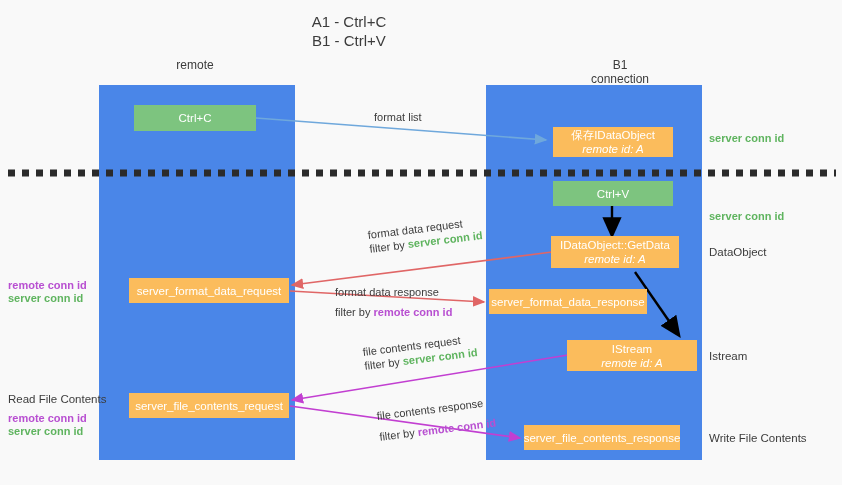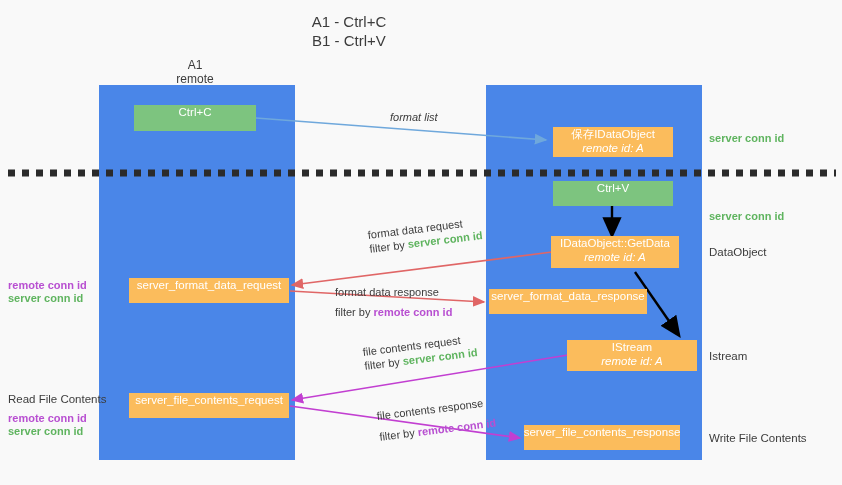--- a/index.html
+++ b/index.html
@@ -45,21 +45,21 @@
   .lane {
     background: #4a86e8;
   }
 
   
   .node {
     box-sizing: border-box;
     display: flex;
     flex-direction: column;
     align-items: center;
-    justify-content: flex-start;
+    justify-content: center;
     color: #ffffff;
     font-size: 11.5px;
     line-height: 14px;
     text-align: center;
     white-space: nowrap;
   }
   .node.green { background: #7dc47f; }
   .node.orange { background: #fbbc5c; }
   .node .l2 { font-size: 11.5px; font-style: italic; }
 
@@ -96,22 +96,25 @@
 <body>
 
 <div id="stage">
 
   <div class="abs title" style="left:0; top:12px; width:698px;">
     <div>A1 - Ctrl+C</div>
     <div>B1 - Ctrl+V</div>
   </div>
 
   <div class="abs col-header" style="left:105px; top:58px; width:180px;">
-    <div>A1</div>
     <div>remote</div>
+  </div>
+  <div class="abs col-header" style="left:530px; top:58px; width:180px;">
+    <div>B1</div>
+    <div>connection</div>
   </div>
 
   <div class="abs lane" style="left:99px; top:85px; width:196px; height:375px;"></div>
   <div class="abs lane" style="left:486px; top:85px; width:216px; height:375px;"></div>
 
   <svg id="overlay" viewBox="0 0 842 485">
     <defs>
       <marker id="ah-blue" markerWidth="9" markerHeight="9" refX="7" refY="4" orient="auto">
         <path d="M0,0.6 L8,4 L0,7.4 z" fill="#6fa8dc"></path>
       </marker>
@@ -175,21 +178,21 @@
 
   <div class="abs node orange" style="left:567px; top:340px; width:130px; height:31px;">
     <div>IStream</div>
     <div class="l2">remote id: A</div>
   </div>
 
   <div class="abs node orange" style="left:524px; top:425px; width:156px; height:25px;">
     <div>server_file_contents_response</div>
   </div>
 
-  <div class="abs edge-label" style="left:390px; top:110px;font-style:italic;">
+  <div class="abs edge-label" style="left:374px; top:110px;">
     <span>format list</span>
   </div>
 
   <div class="abs edge-label rot-up" style="left:367px; top:228px;">
     <div>format data request</div>
     <div><span>filter by </span><span class="srv">server conn id</span></div>
   </div>
 
   <div class="abs edge-label" style="left:335px; top:285px;">
     <div>format data response</div>

